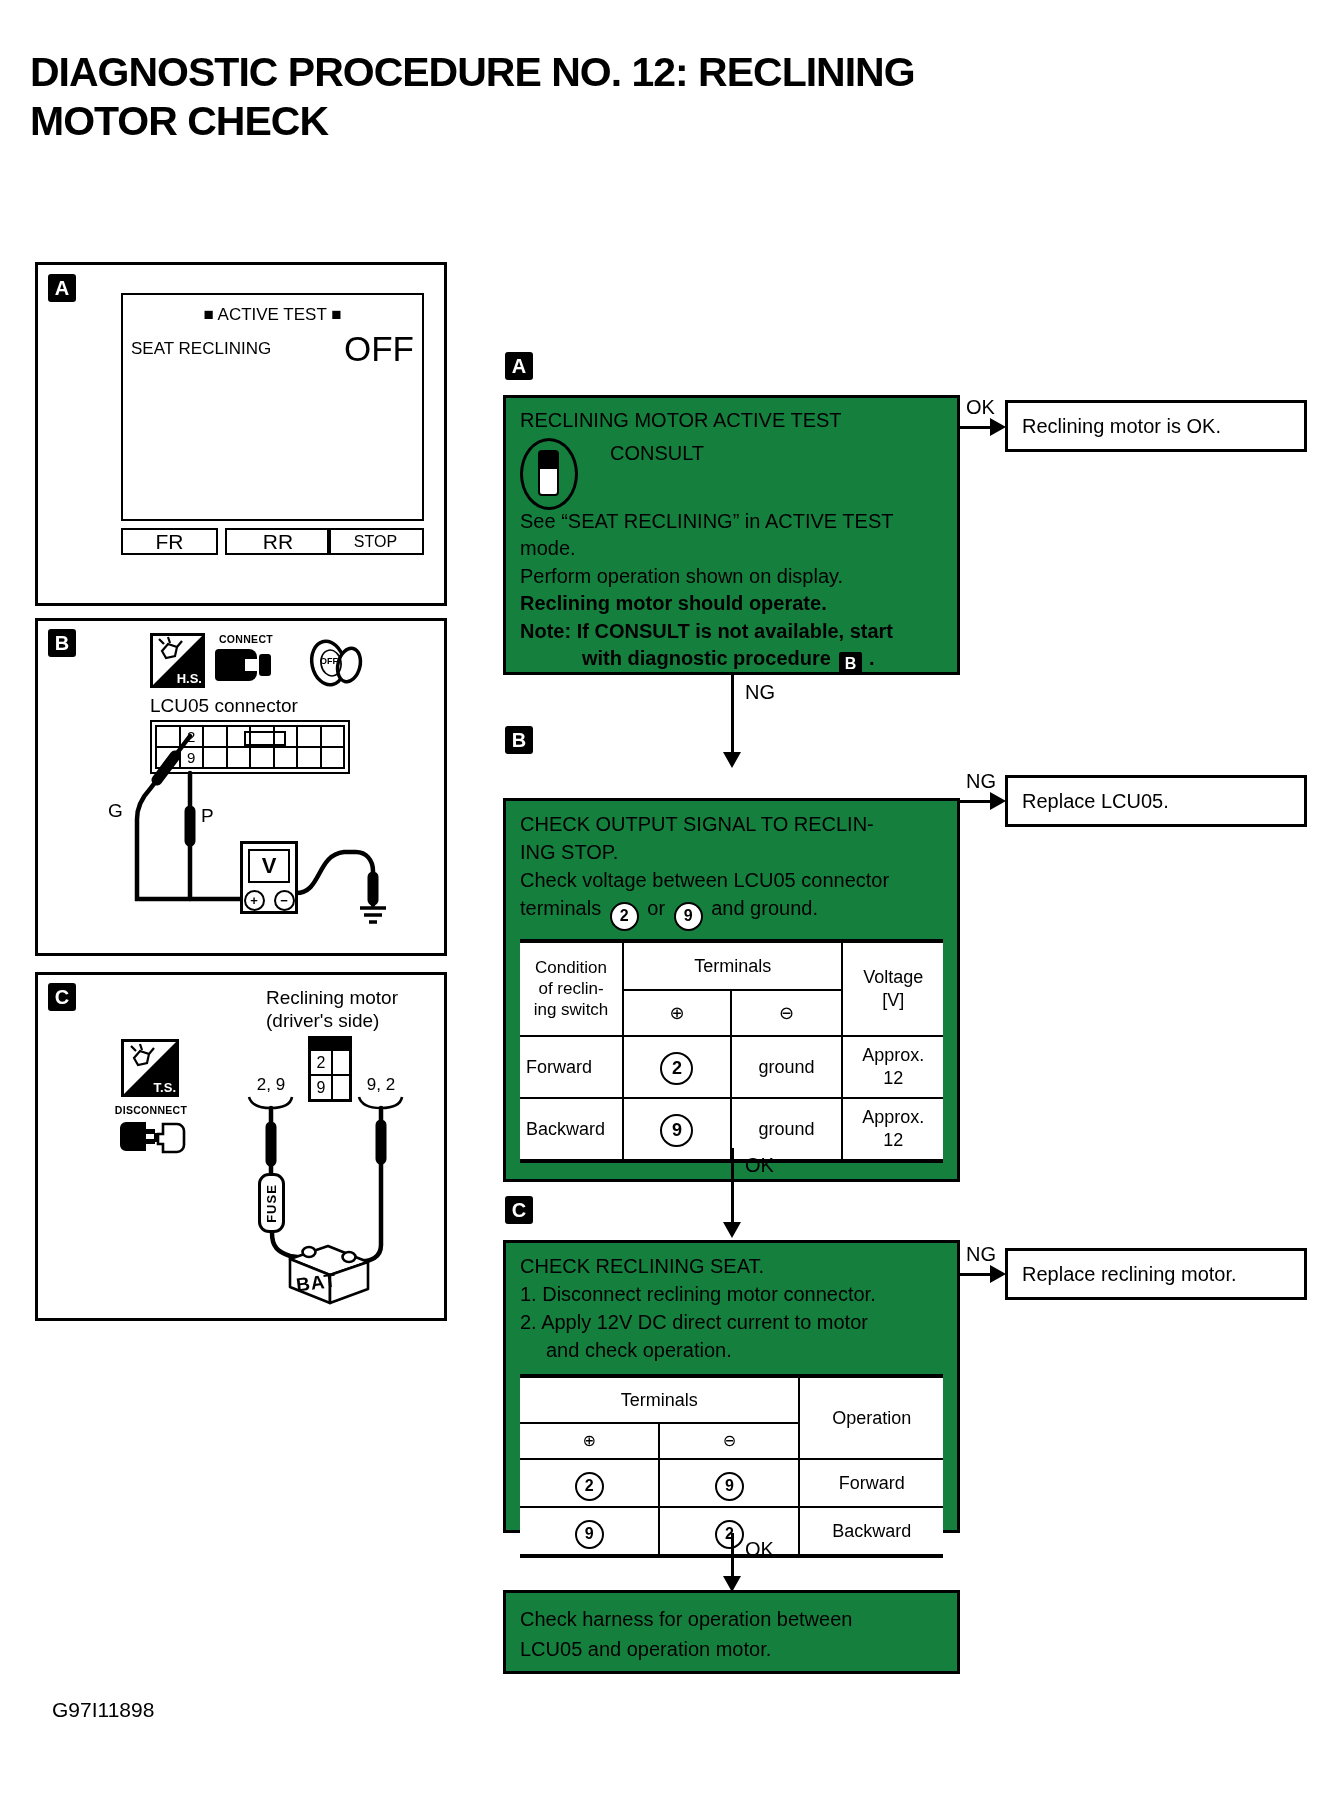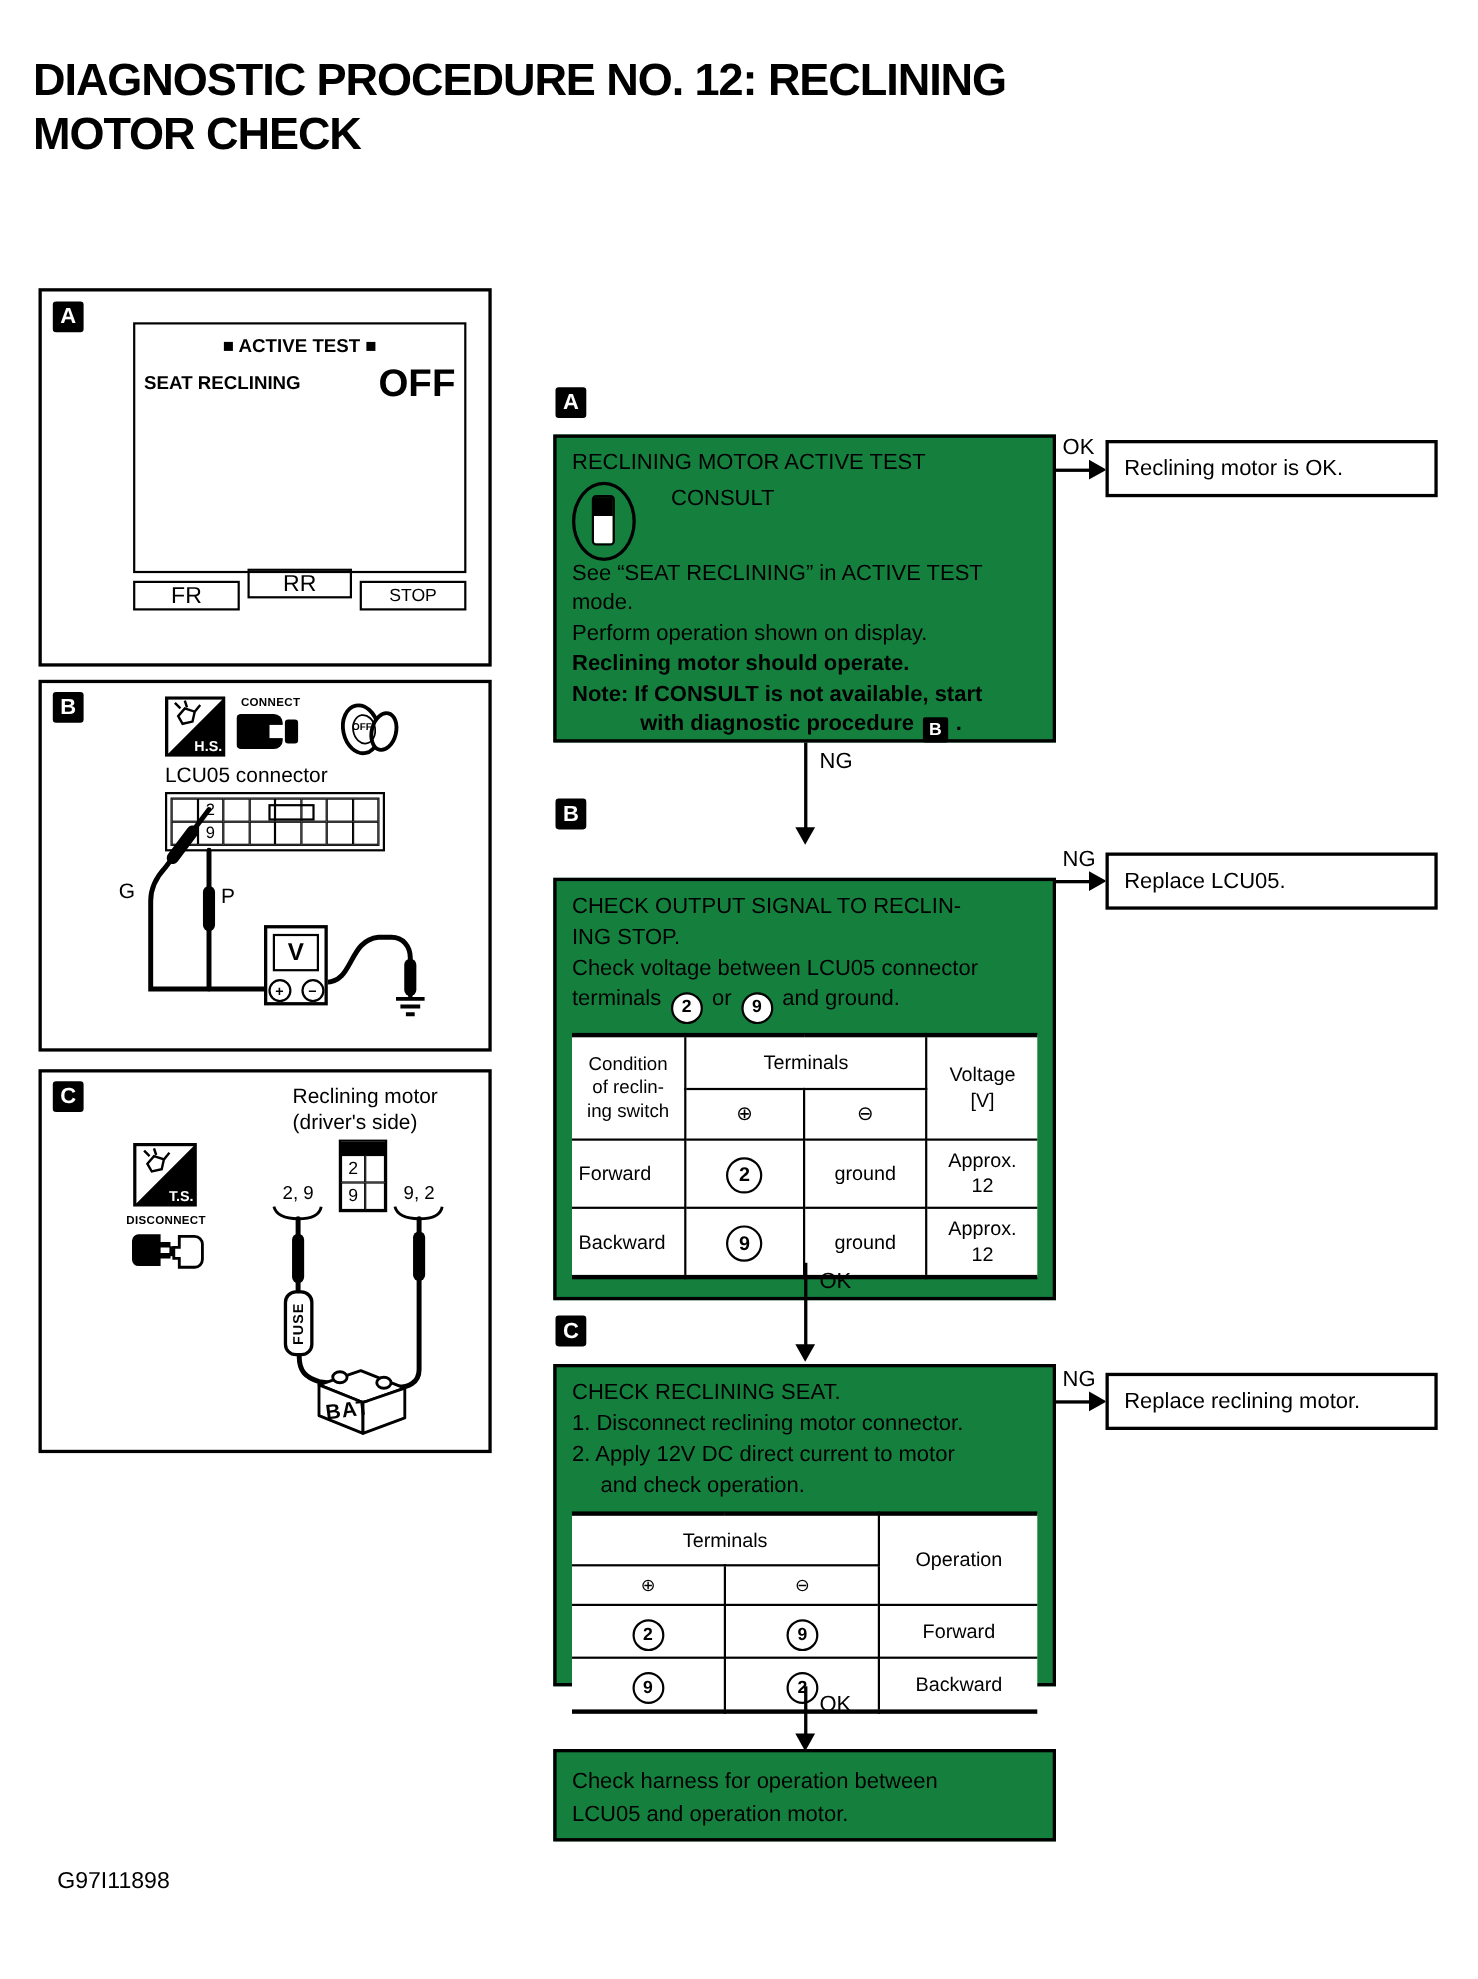--- a/index.html
+++ b/index.html
@@ -88,29 +88,29 @@
 
 <div class="page">
 
   <h1 class="abs title" style="left:30px;top:48px;margin:0;">
     <span>DIAGNOSTIC PROCEDURE NO. 12: RECLINING</span>
     <span>MOTOR CHECK</span>
   </h1>
 
   <div class="abs figbox" style="left:35px;top:262px;width:406px;height:338px;">
     <div class="abs tag" style="left:10px;top:9px;">A</div>
-    <div class="abs screen" style="left:83px;top:28px;width:303px;height:228px;font-weight:bold;">
+    <div class="abs screen" style="left:83px;top:28px;width:303px;height:228px;">
       <div style="text-align:center;margin-top:10px;">■ ACTIVE TEST ■</div>
       <div style="display:flex;justify-content:space-between;align-items:flex-start;padding:4px 8px 0 8px;">
         <span style="margin-top:10px;">SEAT RECLINING</span>
         <span style="font-size:35px;">OFF</span>
       </div>
     </div>
     <div class="abs scr-btn" style="left:83px;top:263px;width:97px;height:27px;">FR</div>
-    <div class="abs scr-btn" style="left:187px;top:252px;width:95px;height:27px;">RR</div>
+    <div class="abs scr-btn" style="left:187px;top:263px;width:106px;height:27px;">RR</div>
     <div class="abs scr-btn" style="left:289px;top:263px;width:97px;height:27px;font-size:16px;">STOP</div>
   </div>
 
   <div class="abs figbox" style="left:35px;top:618px;width:406px;height:332px;">
     <div class="abs tag" style="left:10px;top:8px;">B</div>
 
     <div class="abs diagicon" style="left:112px;top:12px;width:55px;height:55px;">
       <svg width="55" height="55" viewBox="0 0 55 55">
         <rect x="1.5" y="1.5" width="52" height="52" fill="#fff" stroke="#000" stroke-width="3"></rect>
         <polygon points="53.5,1.5 53.5,53.5 1.5,53.5" fill="#000"></polygon>

